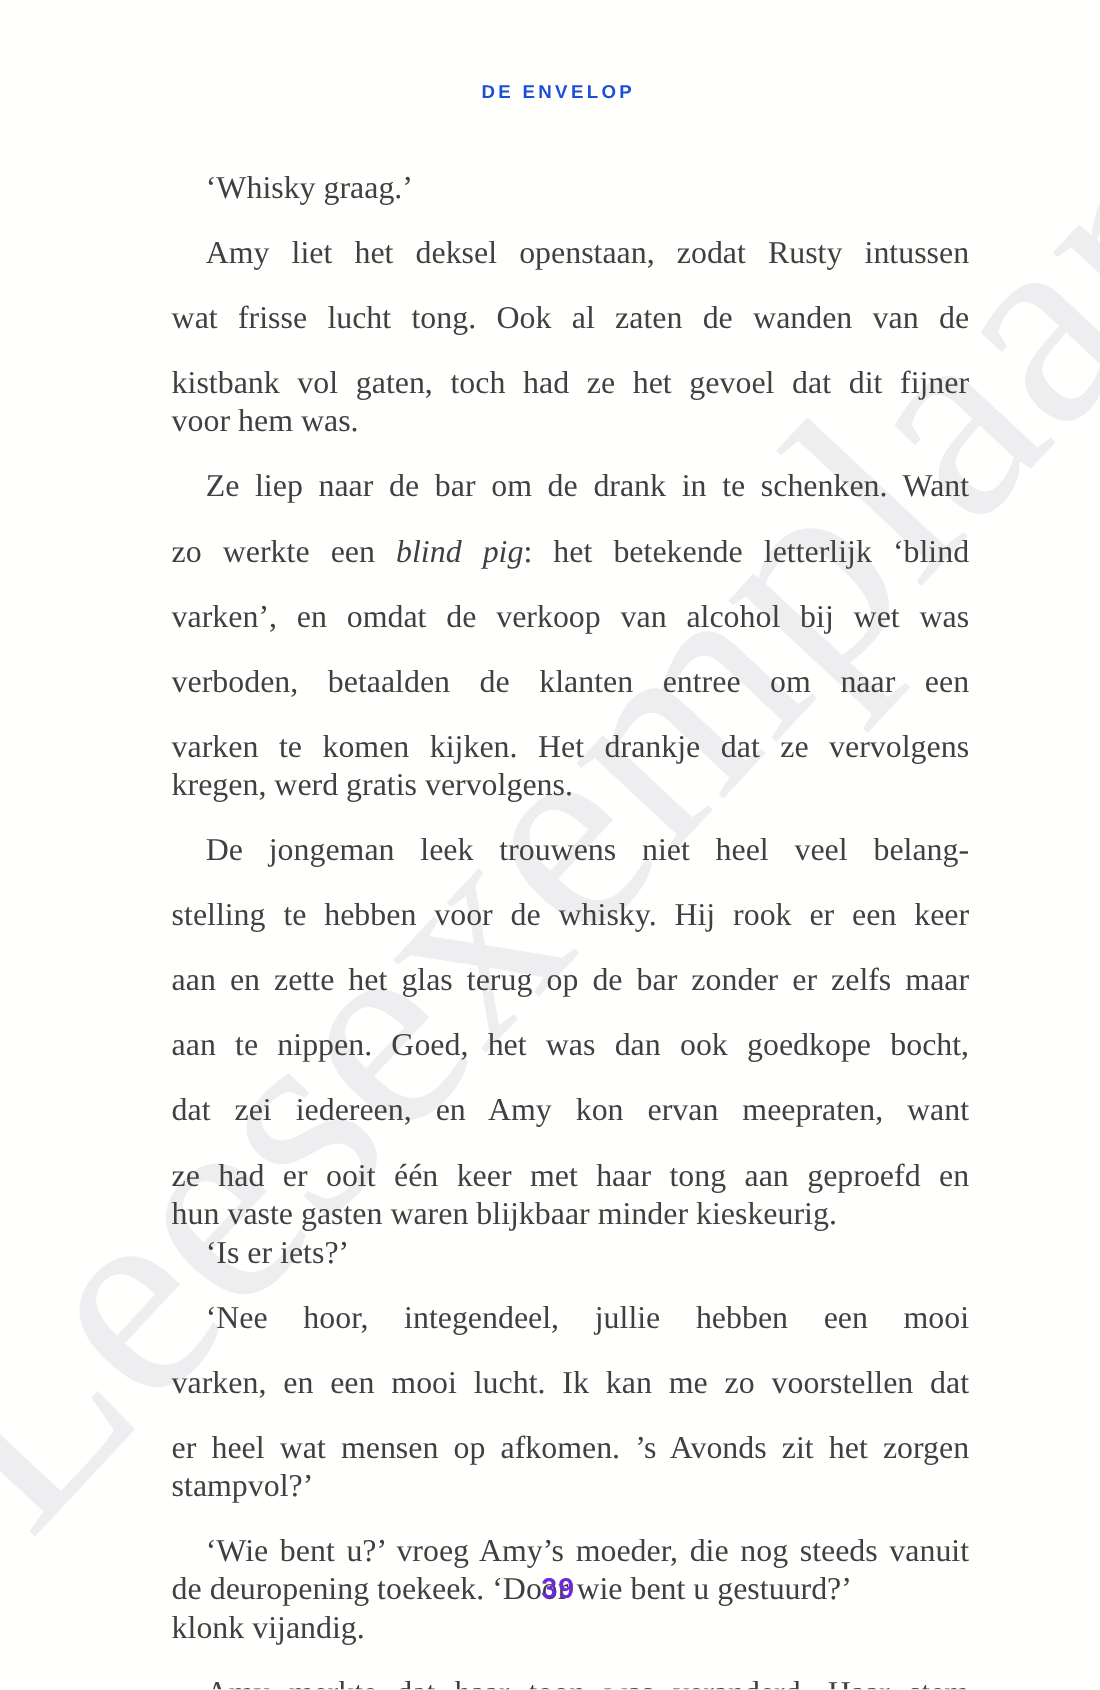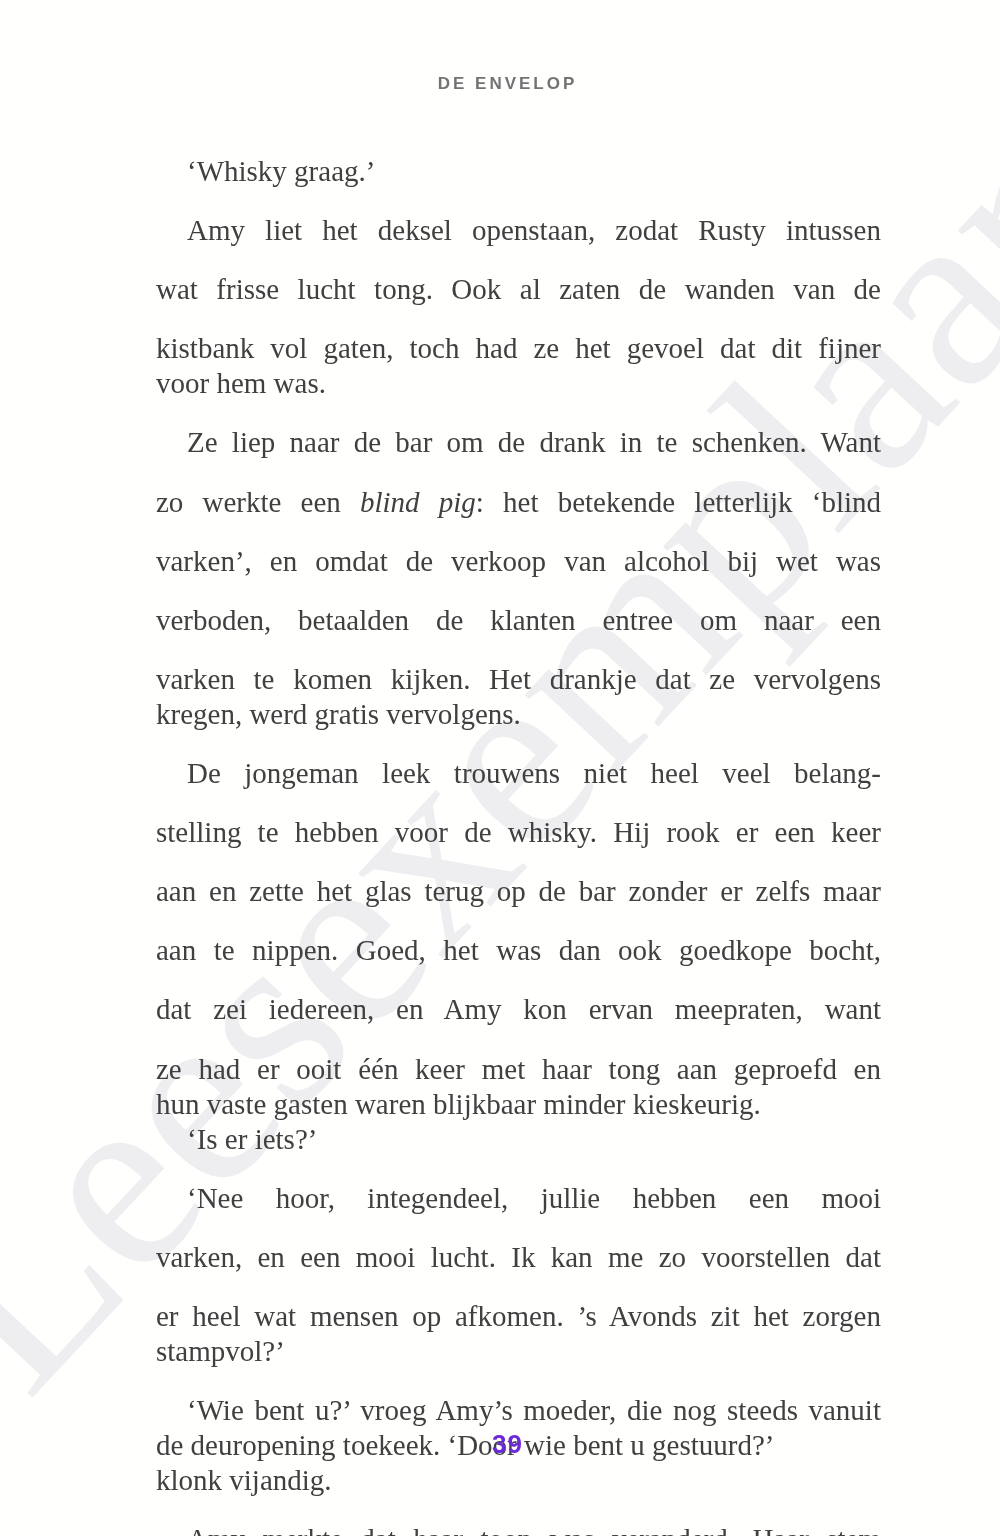--- a/index.html
+++ b/index.html
@@ -31,21 +31,21 @@
   .running-head {
     position: absolute;
     left: 145px;
     top: 74px;
     width: 725px;
     text-align: center;
     font-family: "Liberation Sans", sans-serif;
     font-weight: bold;
     font-size: 17px;
     letter-spacing: 3px;
-    color: #737373;
+    color: #1d4ed8;
     z-index: 2;
   }
   .body-text {
     position: absolute;
     left: 156px;
     top: 154px;
     width: 725px;
     font-size: 29px;
     line-height: 35.1px;
     color: #404040;

